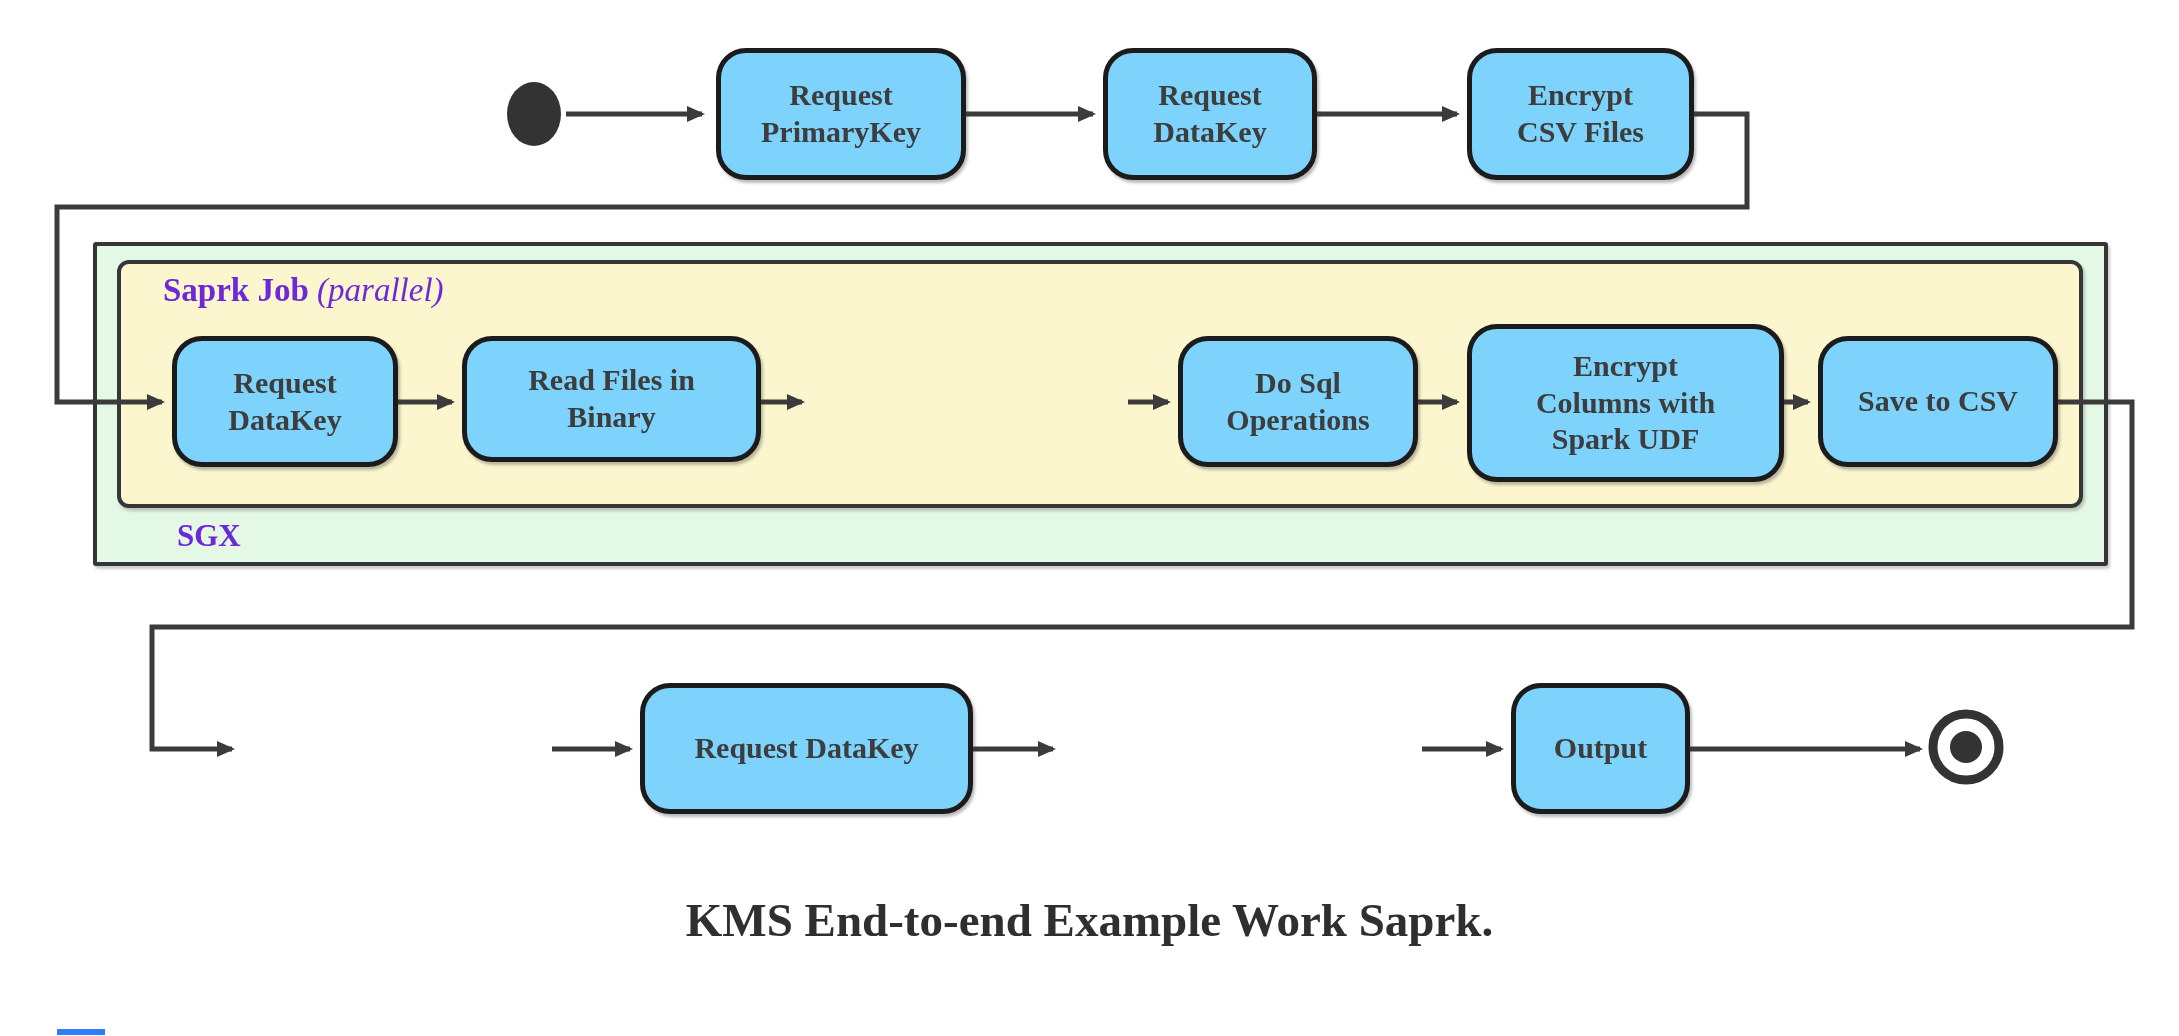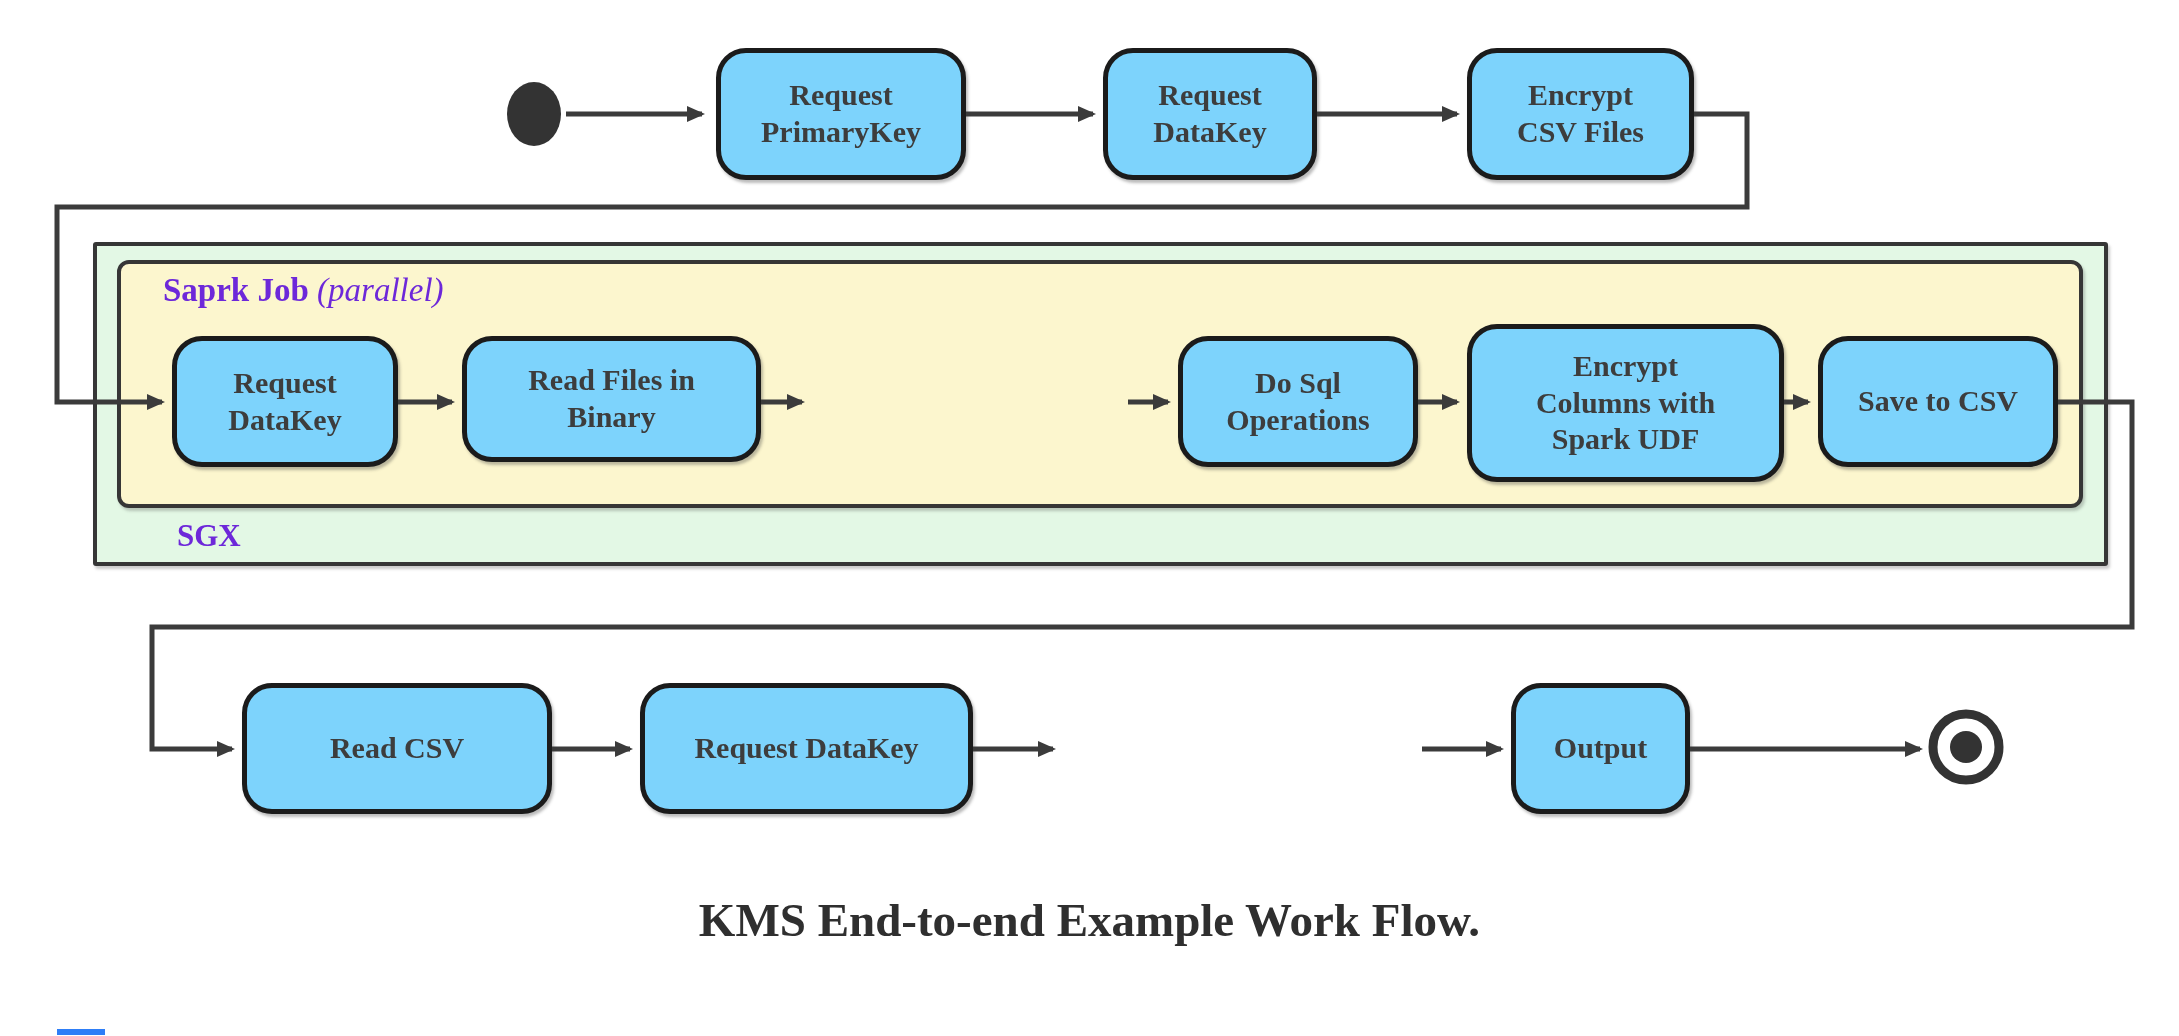--- a/index.html
+++ b/index.html
@@ -86,20 +86,19 @@
 DataKey</div>
   <div class="node" style="left:462px;top:336px;width:299px;height:126px;">Read Files in
 Binary</div>
   <div class="node" style="left:1178px;top:336px;width:240px;height:131px;">Do Sql
 Operations</div>
   <div class="node" style="left:1467px;top:324px;width:317px;height:158px;">Encrypt
 Columns with
 Spark UDF</div>
   <div class="node" style="left:1818px;top:336px;width:240px;height:131px;">Save to CSV</div>
 
-  <div class="node" style="left:242px;top:683px;width:310px;height:131px;">Read CSV</div>
   <div class="node" style="left:640px;top:683px;width:333px;height:131px;">Request DataKey</div>
   <div class="node" style="left:1511px;top:683px;width:179px;height:131px;">Output</div>
 
-  <div class="title">KMS End-to-end Example Work Flow.</div>
+  <div class="title">KMS End-to-end Example Work Saprk.</div>
 
   <div class="stray"></div>
 </div>
 
 </body></html>

